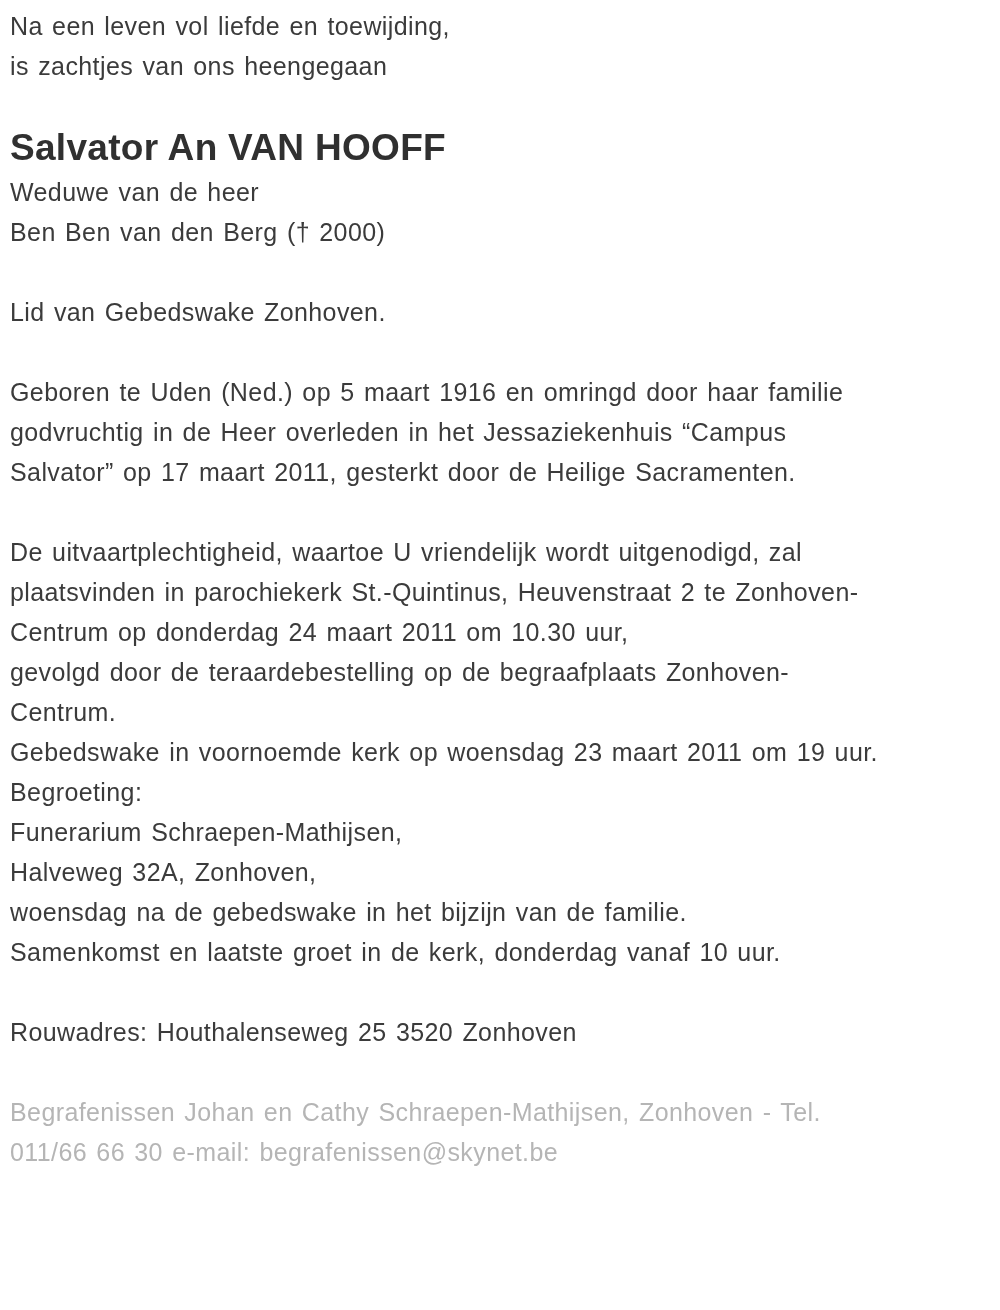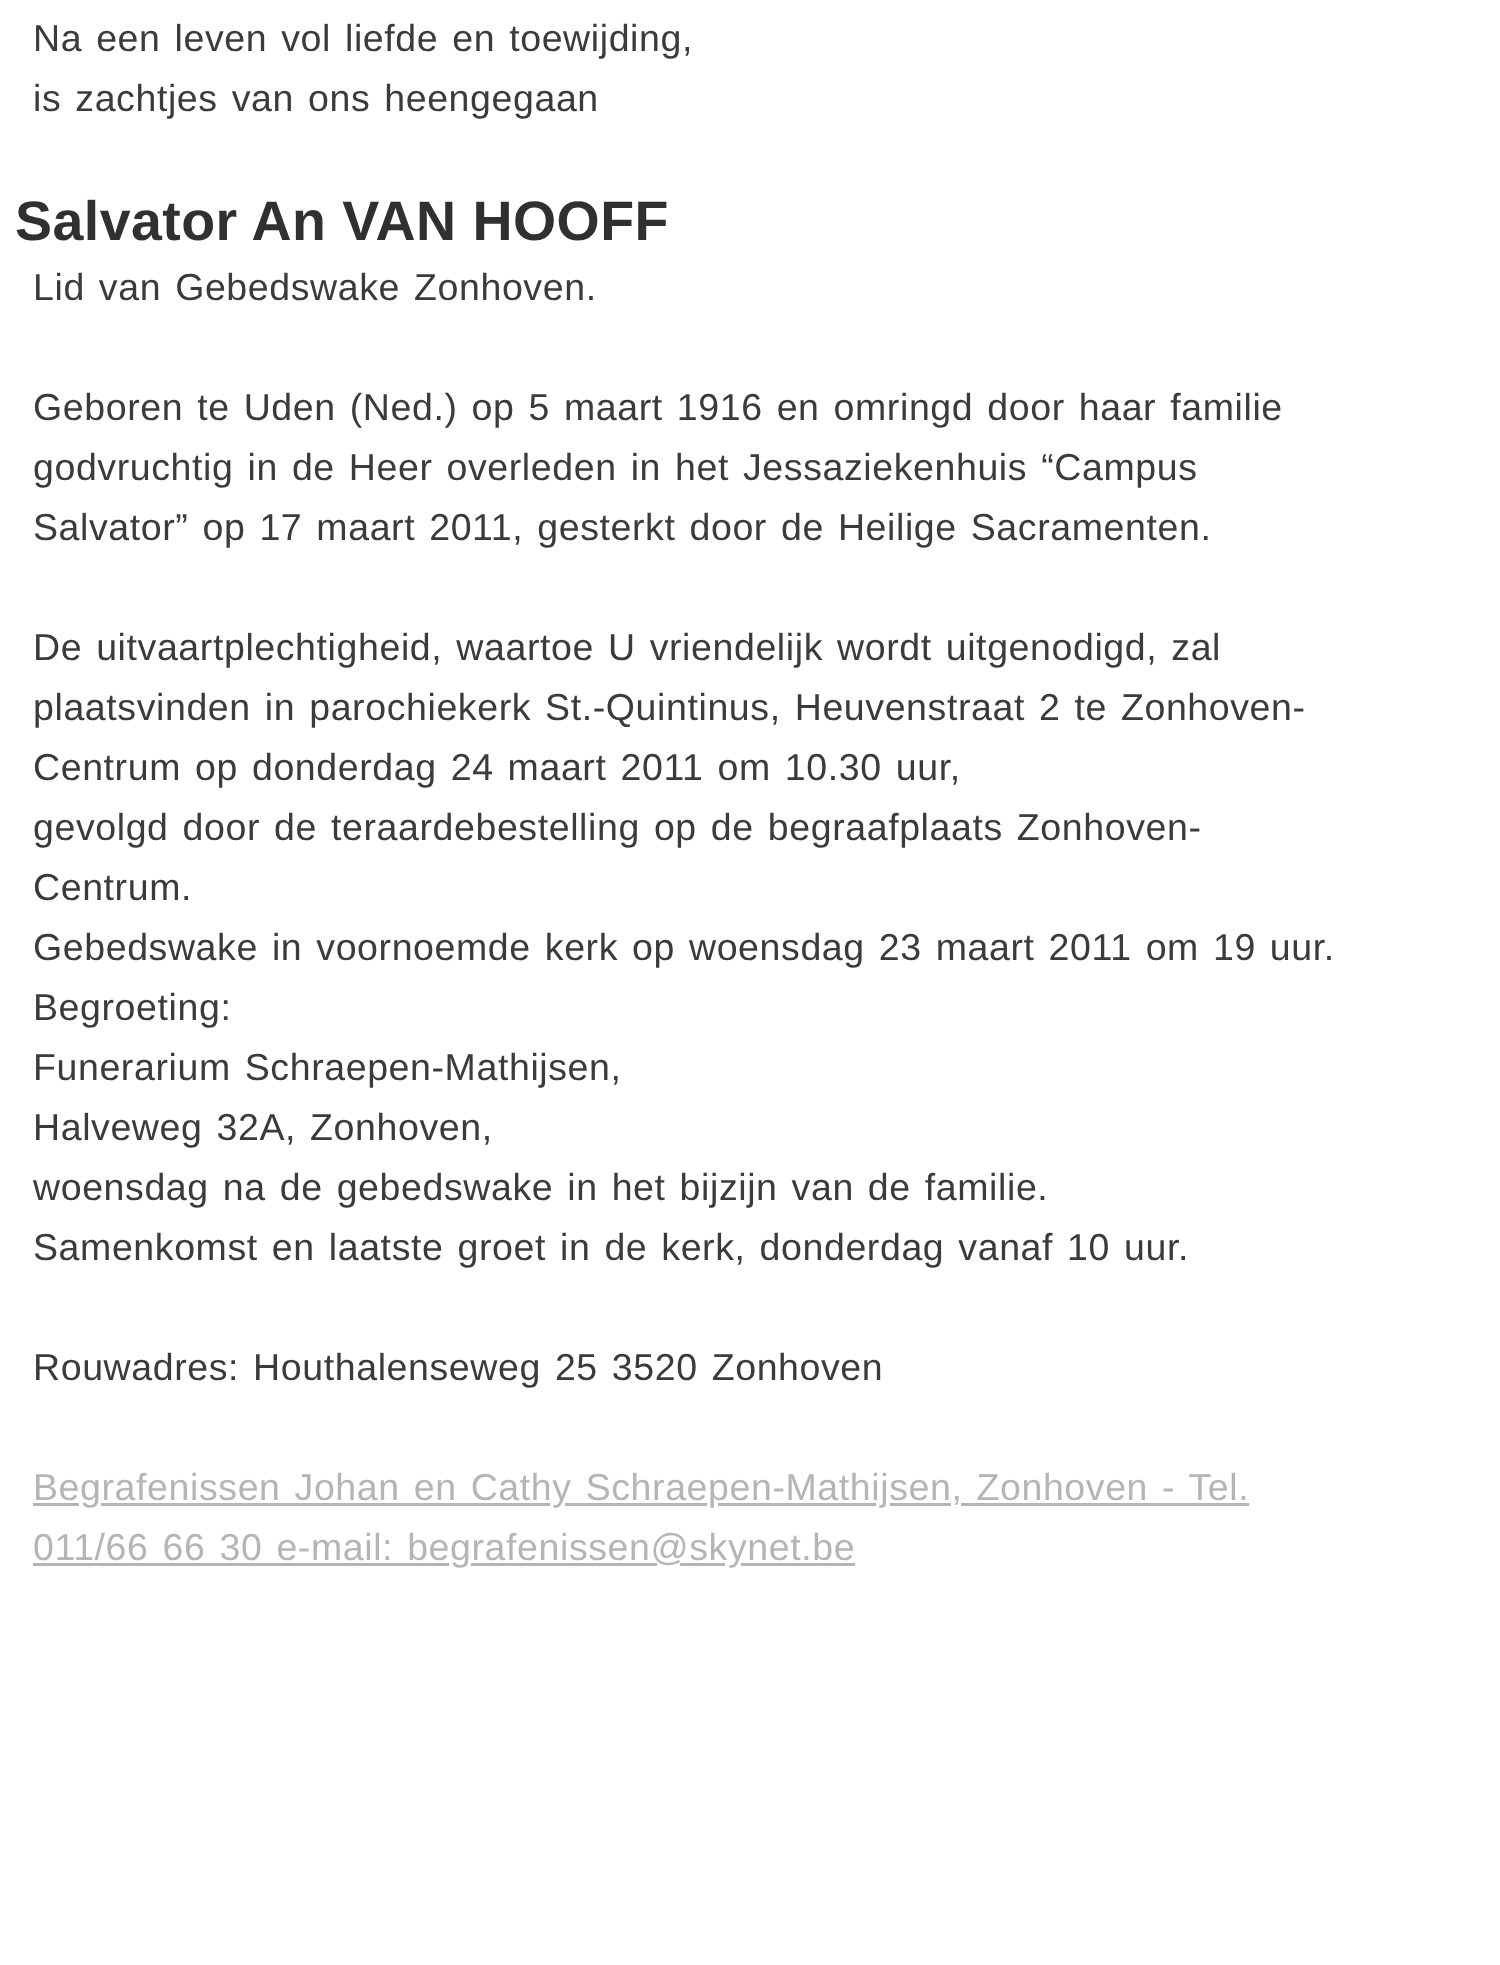--- a/index.html
+++ b/index.html
@@ -17,49 +17,50 @@
   .page {
     box-sizing: border-box;
     padding: 6px 10px 0 10px;
   }
   .para {
     font-size: 25px;
     line-height: 40px;
     letter-spacing: 0.4px;
     word-spacing: 2px;
     white-space: pre-line;
-    margin: 0 0 40px 12px;
+    margin: 0 0 40px 0;
   }
   .name {
     font-size: 37px;
     line-height: 44px;
     font-weight: 700;
     letter-spacing: 0.3px;
     color: var(--heading, #303030);
     margin: 0 0 2px 0;
     white-space: pre-line;
   }
   .relation {
     margin-bottom: 40px;
   }
   .footer {
     color: var(--footer, #b5b5b5);
     margin-bottom: 0;
-    text-decoration: underline;
   }
 </style>
 </head>
 <body>
 
 <main class="page">
   <p class="para">Na een leven vol liefde en toewijding,
 is zachtjes van ons heengegaan</p>
 
   <h1 class="name">Salvator An VAN HOOFF</h1>
 
+  <p class="para relation">Weduwe van de heer
+Ben Ben van den Berg († 2000)</p>
 
   <p class="para">Lid van Gebedswake Zonhoven.</p>
 
   <p class="para">Geboren te Uden (Ned.) op 5 maart 1916 en omringd door haar familie
 godvruchtig in de Heer overleden in het Jessaziekenhuis “Campus
 Salvator” op 17 maart 2011, gesterkt door de Heilige Sacramenten.</p>
 
   <p class="para">De uitvaartplechtigheid, waartoe U vriendelijk wordt uitgenodigd, zal
 plaatsvinden in parochiekerk St.-Quintinus, Heuvenstraat 2 te Zonhoven-
 Centrum op donderdag 24 maart 2011 om 10.30 uur,

